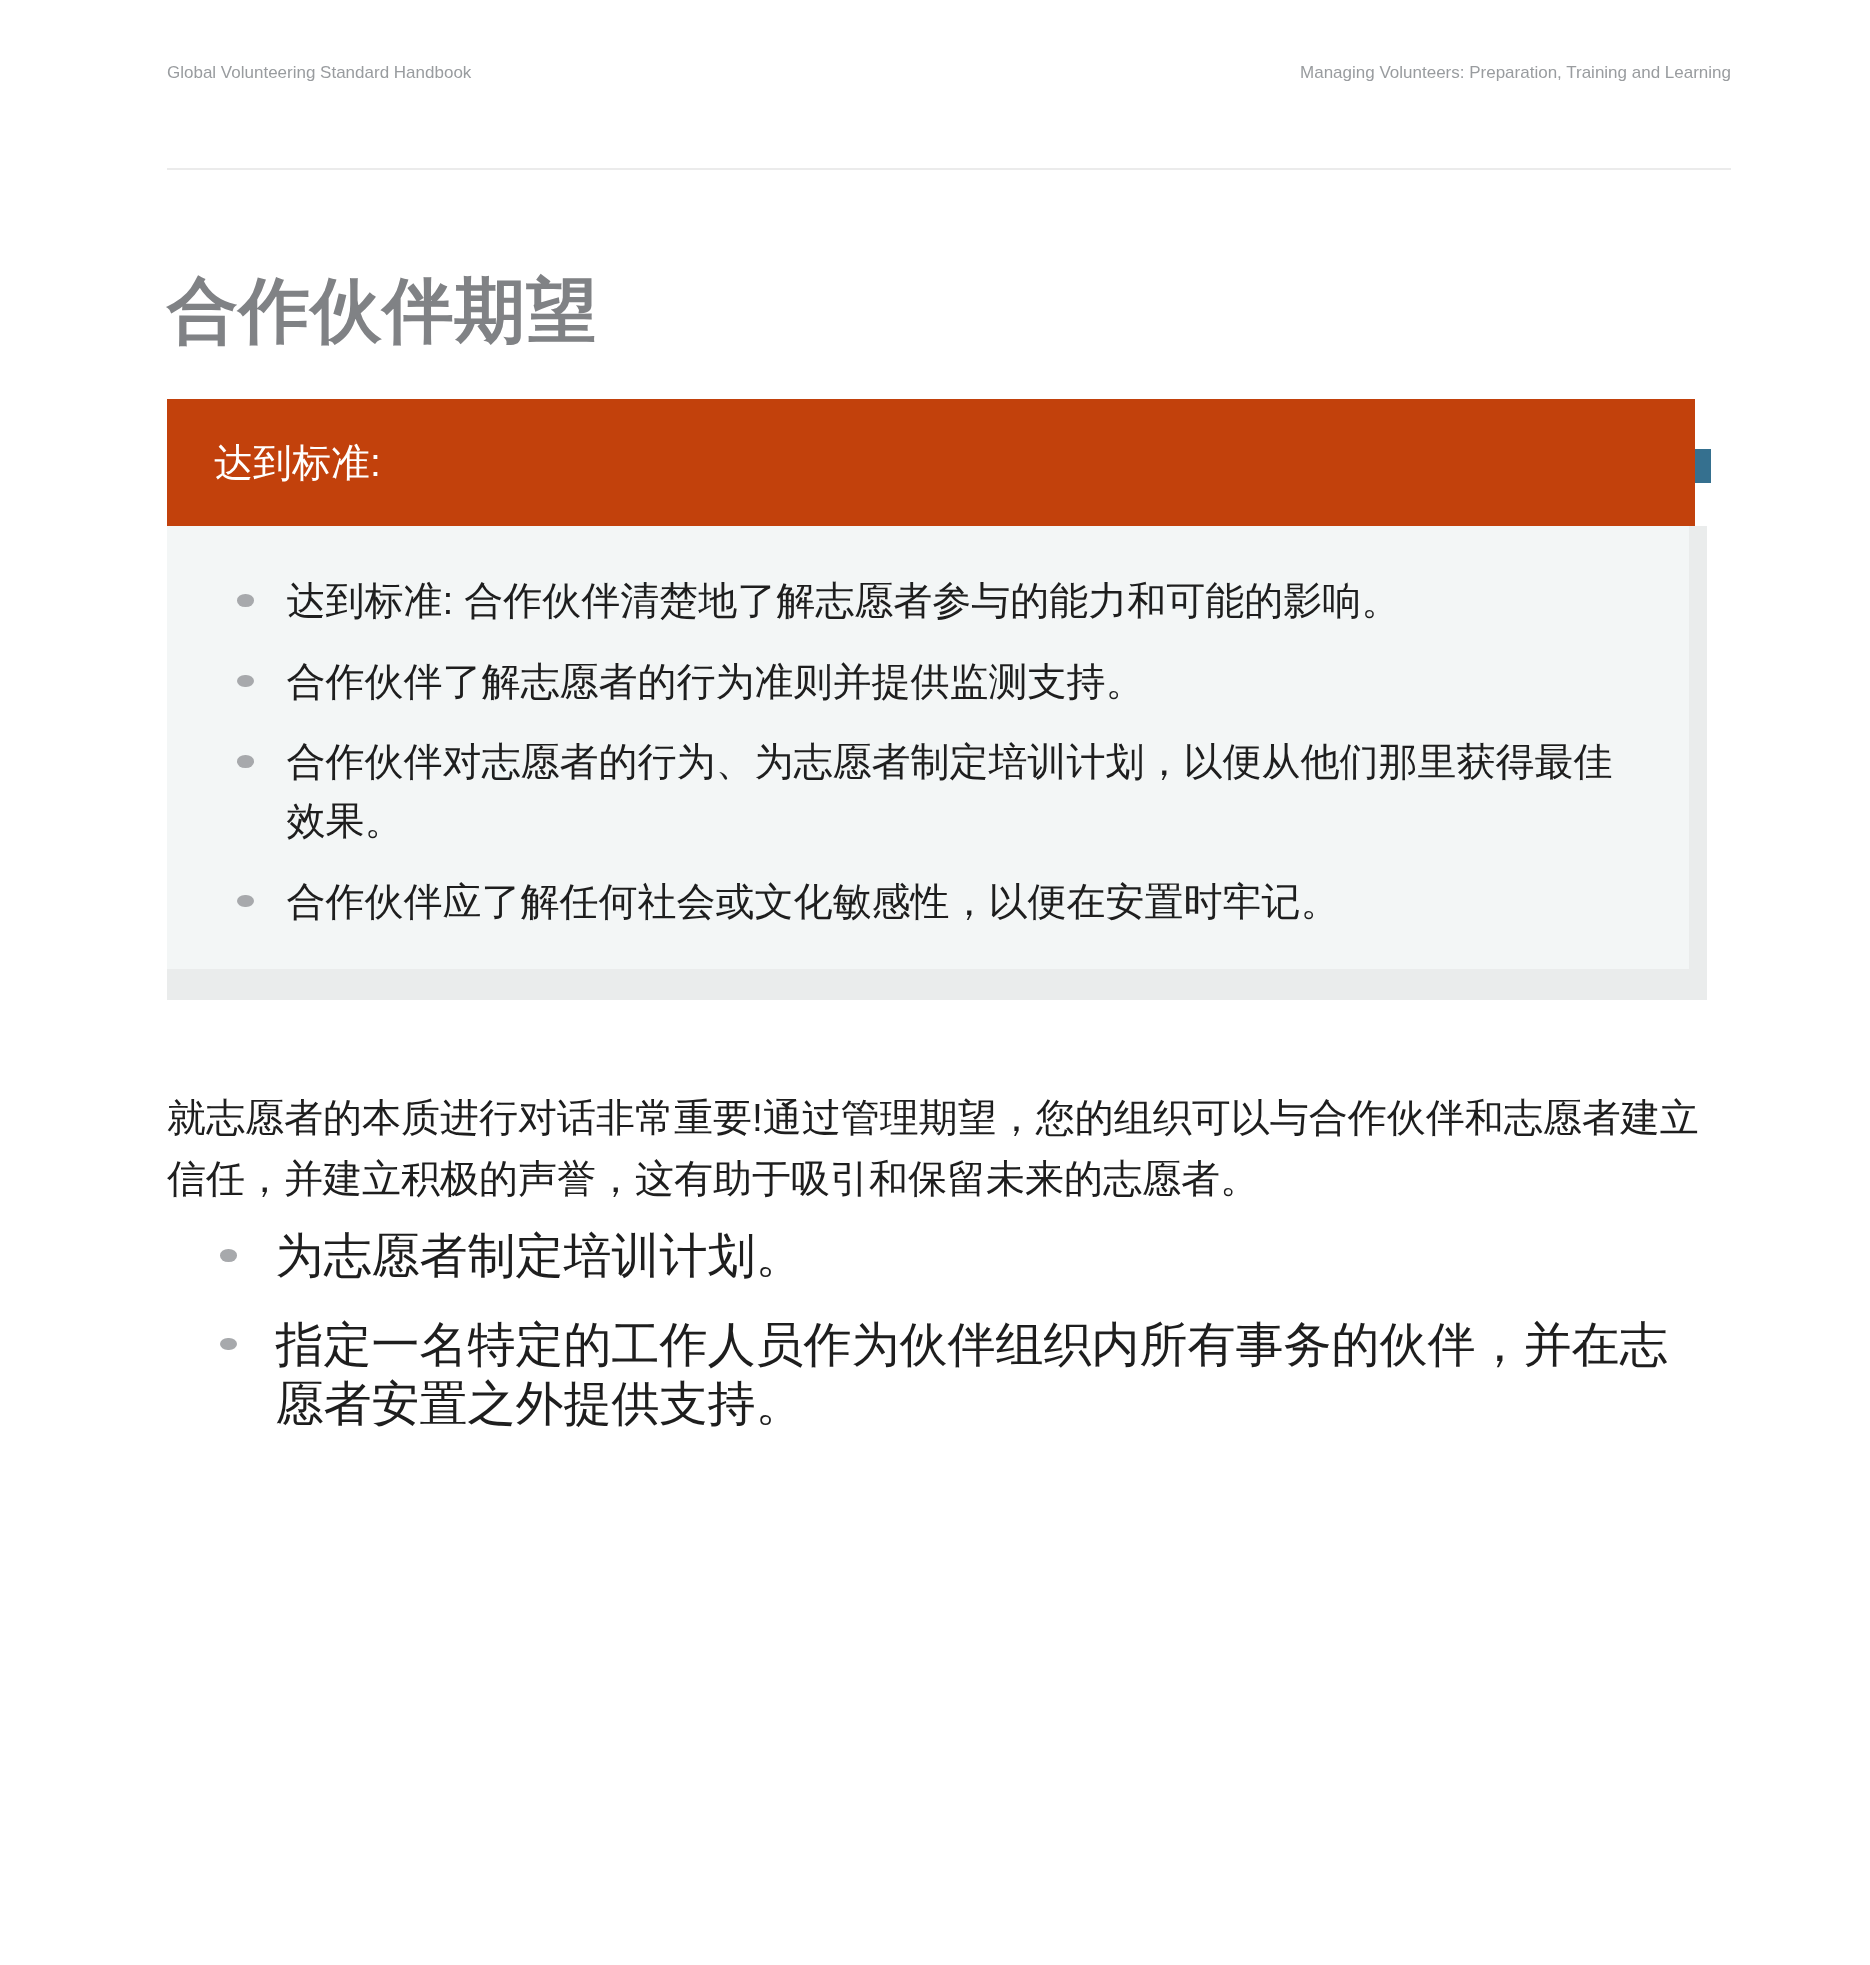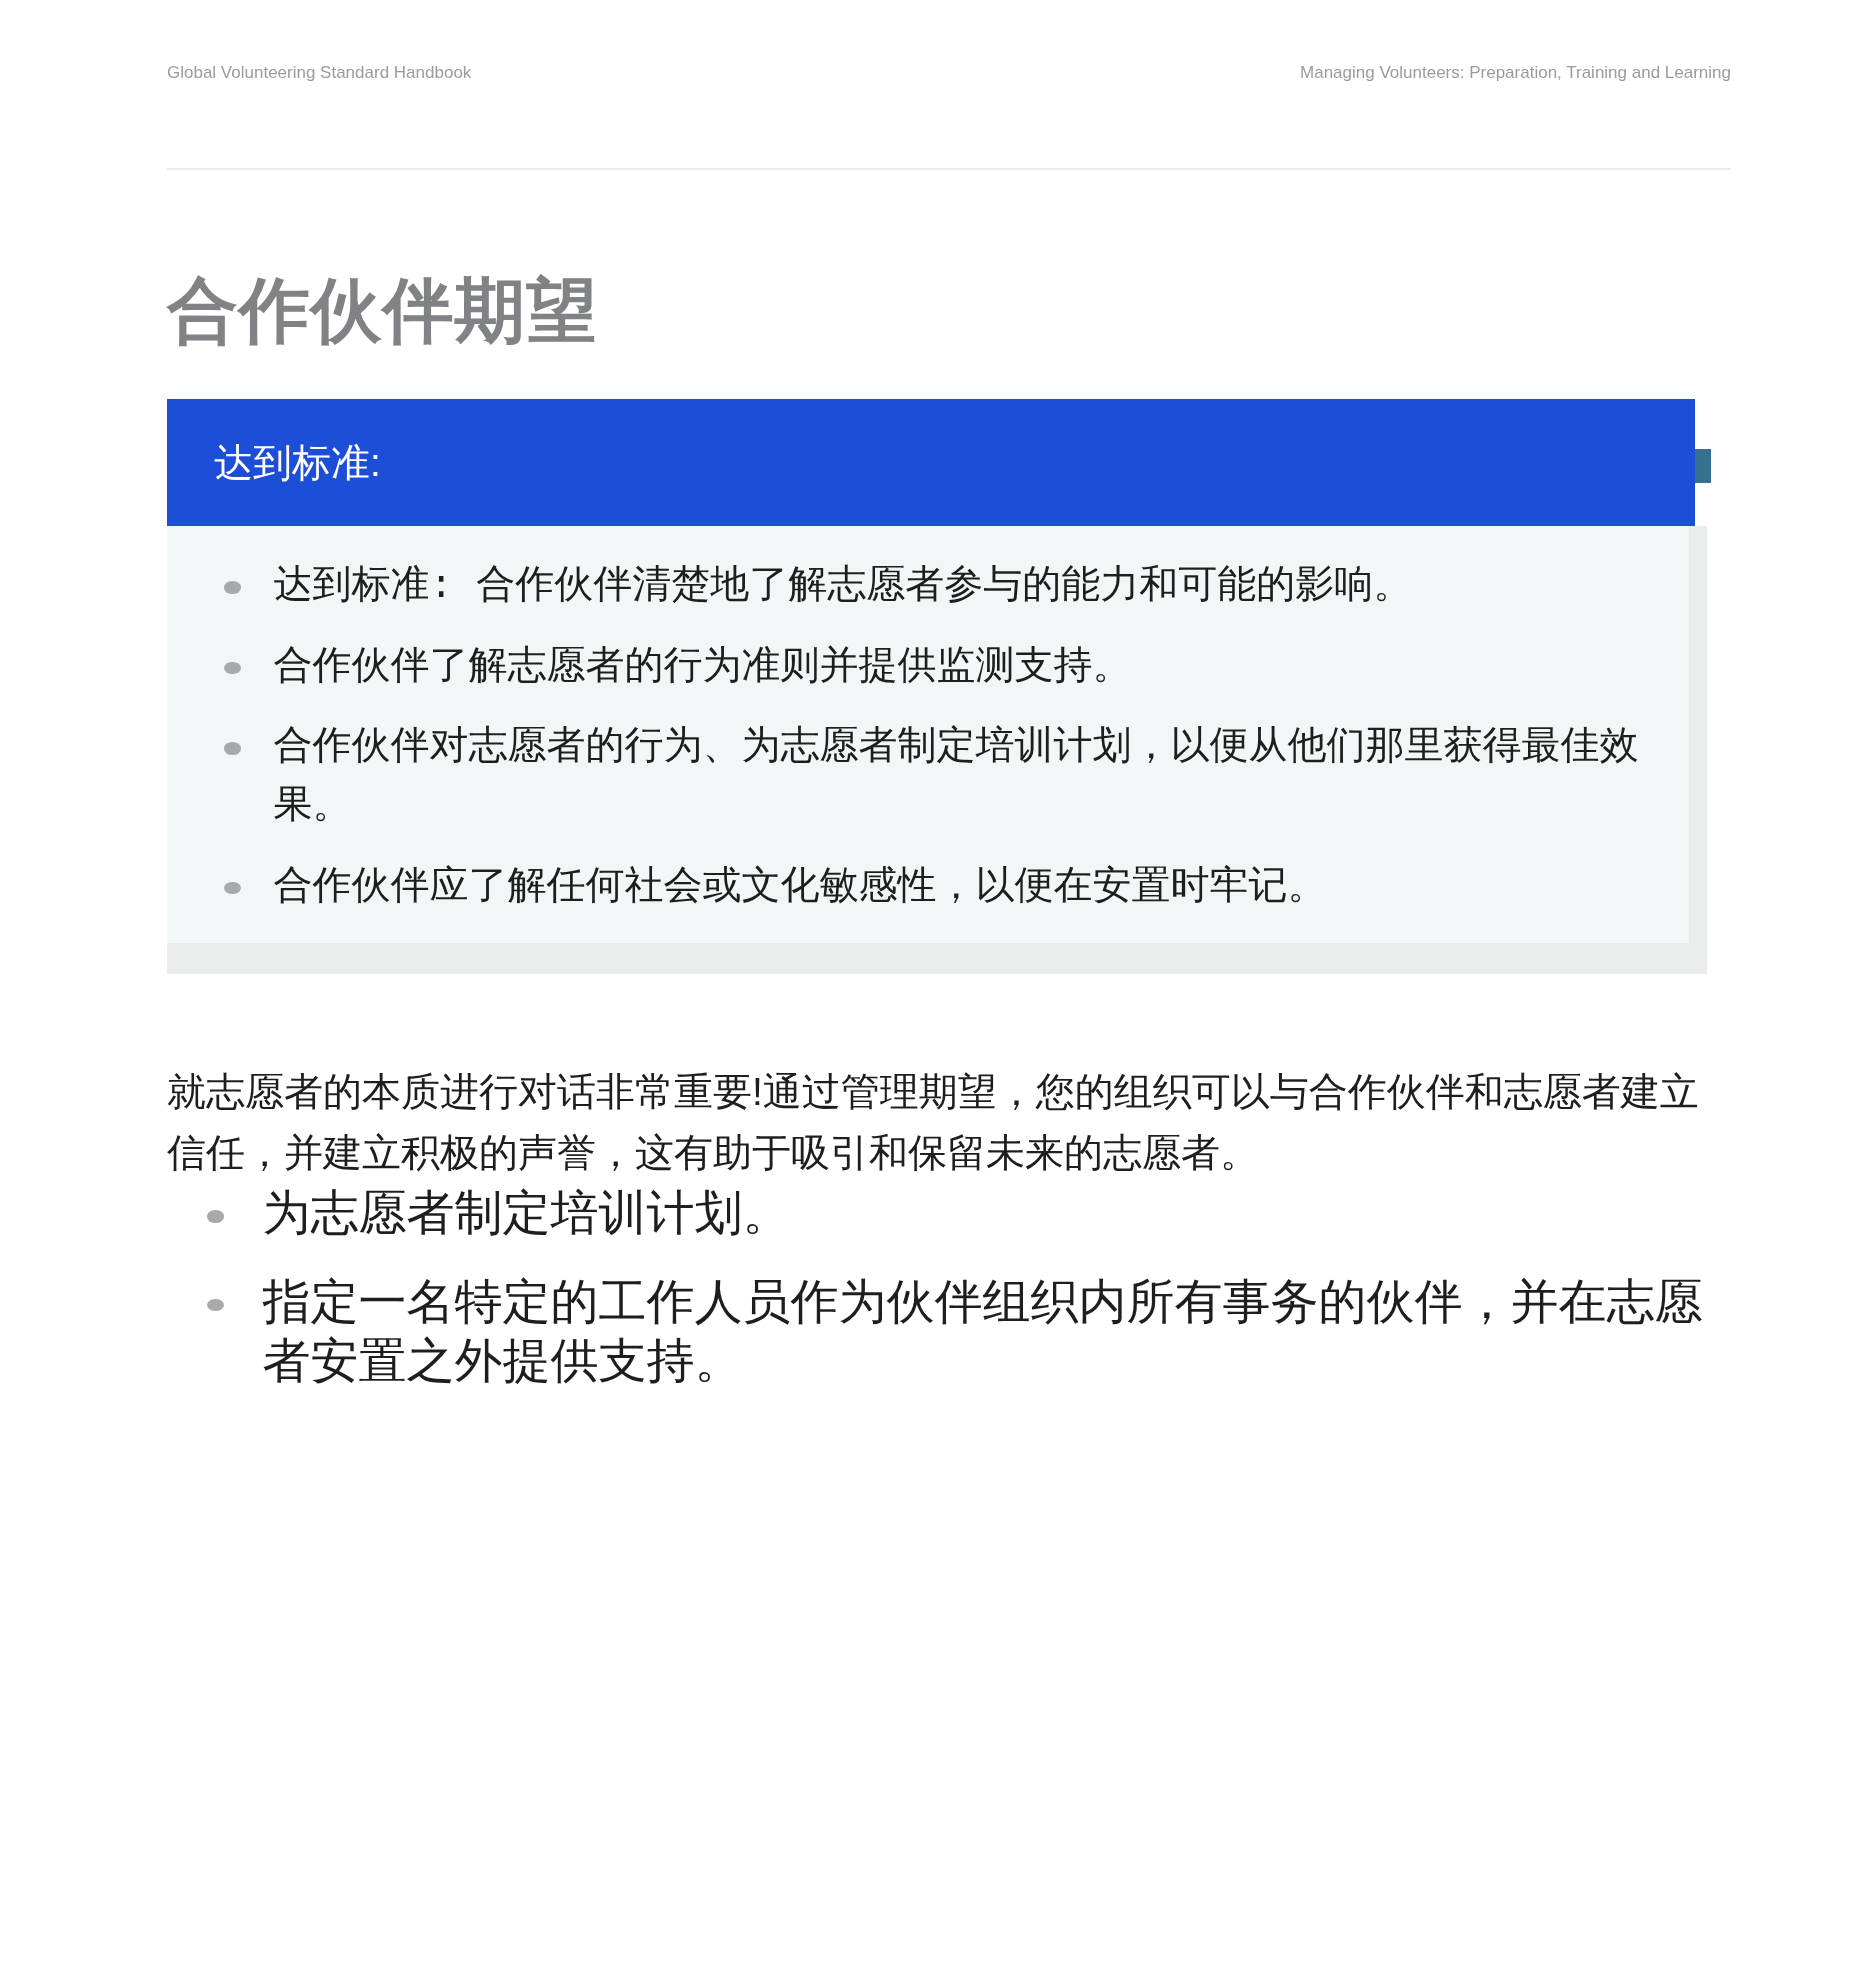--- a/index.html
+++ b/index.html
@@ -23,21 +23,21 @@
   .top-rule { margin-top: 81px; }
   h1.page-title {
     margin: 102px 0 0 0;
     font-size: 71px; line-height: 1.1; font-weight: bold;
     color: #808285; letter-spacing: 0.8px;
   }
   .standards { margin-top: 49px; }
   .std-header {
     position: relative; box-sizing: border-box;
     width: 1528px; height: 127px;
-    background: #1d4ed8; color: #ffffff;
+    background: #c2410c; color: #ffffff;
     display: flex; align-items: center;
     padding-left: 47px;
     font-size: 39px;
   }
   .std-tab {
     position: absolute; right: -15.7px; top: 50px;
     width: 15.7px; height: 34px; background: #35708f;
   }
   .std-body {
     position: relative; box-sizing: border-box;
@@ -47,21 +47,21 @@
   .shadow-right {
     position: absolute; left: 100%; top: 0;
     width: 18px; height: calc(100% + 31px);
     background: #eaecec;
   }
   .shadow-bottom {
     position: absolute; top: 100%; left: 0;
     width: 100%; height: 31px;
     background: #eaecec;
   }
-  ul.bullet-list { list-style: none; margin: 4px; padding: 0; position: relative; font-family: Liberation Mono, monospace; }
+  ul.bullet-list { list-style: none; margin: 17px; padding: 0; position: relative; }
   ul.bullet-list li { display: flex; align-items: flex-start; }
   .dot {
     flex: 0 0 auto;
     width: 16.5px; height: 12.6px; border-radius: 50%;
     background: #a7a9ac; margin-top: 23px;
   }
   .std-body li .dot { margin-right: 33px; }
   .std-body li + li { margin-top: 21.6px; }
   .std-body .li-text { font-size: 39px; line-height: 59px; }
   .body-p {

